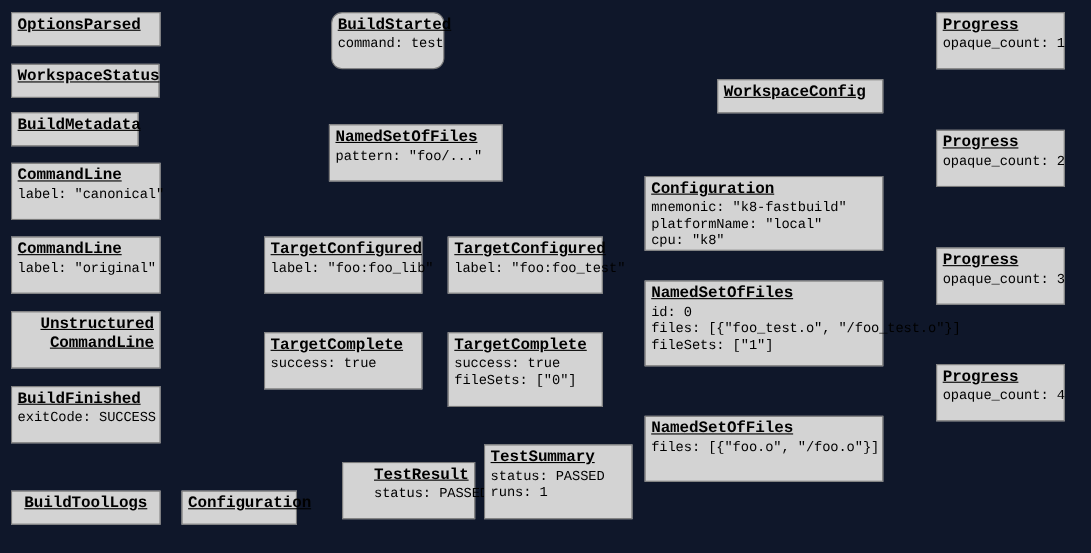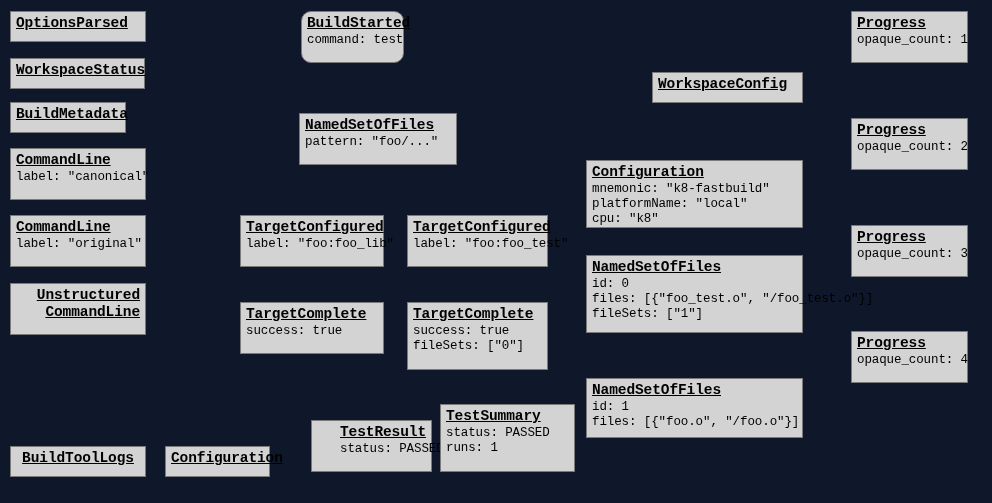--- a/index.html
+++ b/index.html
@@ -63,20 +63,26 @@
     </div>
     <div class="node" style="left: 10px; top: 215px; width: 136px; height: 52px;">
       <div class="node-title">CommandLine</div>
       <div class="node-attrs">
         <div class="attr">label: "original"</div>
       </div>
     </div>
     <div class="node" style="left: 10px; top: 283px; width: 136px; height: 52px; text-align: right;">
       <div class="node-title">Unstructured
 CommandLine</div>
+    </div>
+    <div class="node" style="left: 10px; top: 351px; width: 136px; height: 52px;">
+      <div class="node-title">BuildFinished</div>
+      <div class="node-attrs">
+        <div class="attr">exitCode: SUCCESS</div>
+      </div>
     </div>
     <div class="node" style="left: 10px; top: 446px; width: 136px; height: 31px; text-align: center;">
       <div class="node-title">BuildToolLogs</div>
     </div>
     <div class="node" style="left: 165px; top: 446px; width: 105px; height: 31px;">
       <div class="node-title">Configuration</div>
     </div>
     <div class="node" style="left: 301px; top: 11px; width: 103px; height: 52px; border-radius: 10px;">
       <div class="node-title">BuildStarted</div>
       <div class="node-attrs">
@@ -142,21 +148,20 @@
       <div class="node-title">NamedSetOfFiles</div>
       <div class="node-attrs">
         <div class="attr">id: 0</div>
         <div class="attr">files: [{"foo_test.o", "/foo_test.o"}]</div>
         <div class="attr">fileSets: ["1"]</div>
       </div>
     </div>
     <div class="node" style="left: 586px; top: 378px; width: 217px; height: 60px;">
       <div class="node-title">NamedSetOfFiles</div>
       <div class="node-attrs">
-        <div class="attr">id: 1</div>
         <div class="attr">files: [{"foo.o", "/foo.o"}]</div>
       </div>
     </div>
     <div class="node" style="left: 851px; top: 11px; width: 117px; height: 52px;">
       <div class="node-title">Progress</div>
       <div class="node-attrs">
         <div class="attr">opaque_count: 1</div>
       </div>
     </div>
     <div class="node" style="left: 851px; top: 118px; width: 117px; height: 52px;">

